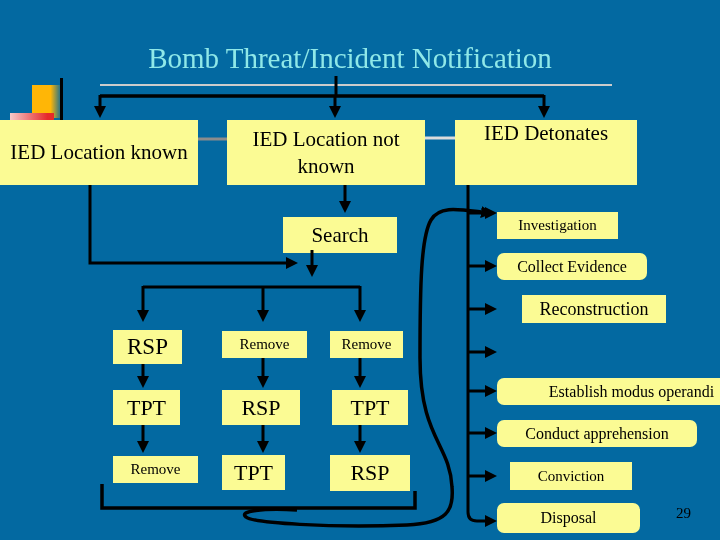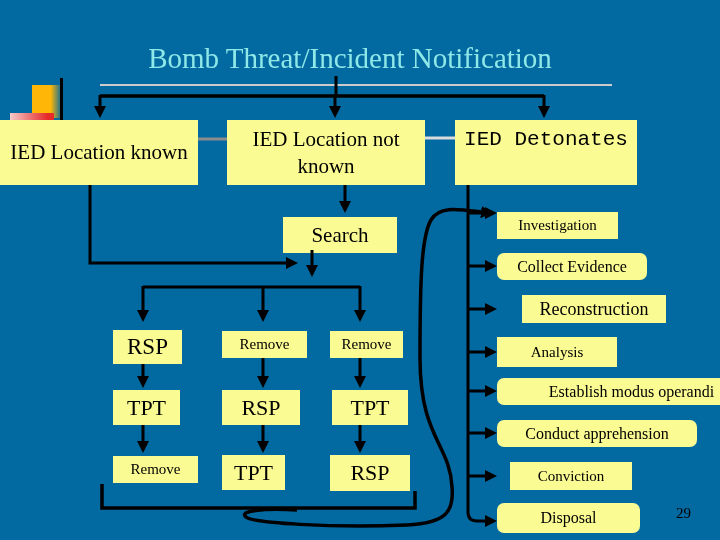--- a/index.html
+++ b/index.html
@@ -11,21 +11,21 @@
   .title {
     position:absolute; left:100px; top:42px; width:500px;
     text-align:center; font-size:29px; color:var(--title-color,#8FE8E8);
     white-space:nowrap;
   }
   .box {
     position:absolute; background:var(--box-fill,#FBFB94);
     display:flex; align-items:center; justify-content:center;
     text-align:center; color:#000; line-height:1.25;
   }
-  .box.top-align { align-items:flex-start; padding-top:7px; box-sizing:border-box;font-family:Liberation Mono, monospace; }
+  .box.top-align { align-items:flex-start; box-sizing:border-box; }
   .fs21 { font-size:21px; }
   .fs23 { font-size:23px; }
   .fs22 { font-size:22px; }
   .fs18 { font-size:18px;margin-left:24px; }
   .fs16 { font-size:16px;border-radius:7px; }
   .fs15 { font-size:15px;text-align:center; }
   .deco-orange {
     position:absolute; left:32px; top:85px; width:30px; height:33px;
     background:linear-gradient(to right, var(--deco-orange,#FFB606) 62%, rgba(255,182,6,0) 100%);
   }
@@ -66,21 +66,20 @@
   <div class="box fs22" style="left:222px; top:390px; width:78px; height:35px;">RSP</div>
   <div class="box fs22" style="left:332px; top:390px; width:76px; height:35px;">TPT</div>
 
   <div class="box fs15" style="left:113px; top:456px; width:85px; height:27px;">Remove</div>
   <div class="box fs22" style="left:222px; top:455px; width:63px; height:35px;">TPT</div>
   <div class="box fs22" style="left:330px; top:455px; width:80px; height:36px;">RSP</div>
 
   <div class="box fs15" style="left:497px; top:212px; width:121px; height:27px;">Investigation</div>
   <div class="box fs16" style="left:497px; top:253px; width:150px; height:27px;">Collect Evidence</div>
   <div class="box fs18" style="left:498px; top:295px; width:144px; height:28px;">Reconstruction</div>
-  <div class="box fs15" style="left:497px; top:337px; width:120px; height:30px;">Analysis</div>
   <div class="box fs16" style="left:497px; top:378px; width:221px; height:27px;padding-left:24px;">Establish modus operandi</div>
   <div class="box fs16" style="left:497px; top:420px; width:200px; height:27px;">Conduct apprehension</div>
   <div class="box fs15" style="left:510px; top:462px; width:122px; height:28px;">Conviction</div>
   <div class="box fs16" style="left:497px; top:503px; width:143px; height:30px;">Disposal</div>
 
   <div class="page-number">29</div>
 
   <svg class="wires" width="720" height="540" viewBox="0 0 720 540">
     <defs>
       <marker id="arr" markerUnits="userSpaceOnUse" markerWidth="12" markerHeight="12" viewBox="0 0 10 10" refX="0" refY="5" orient="auto">

